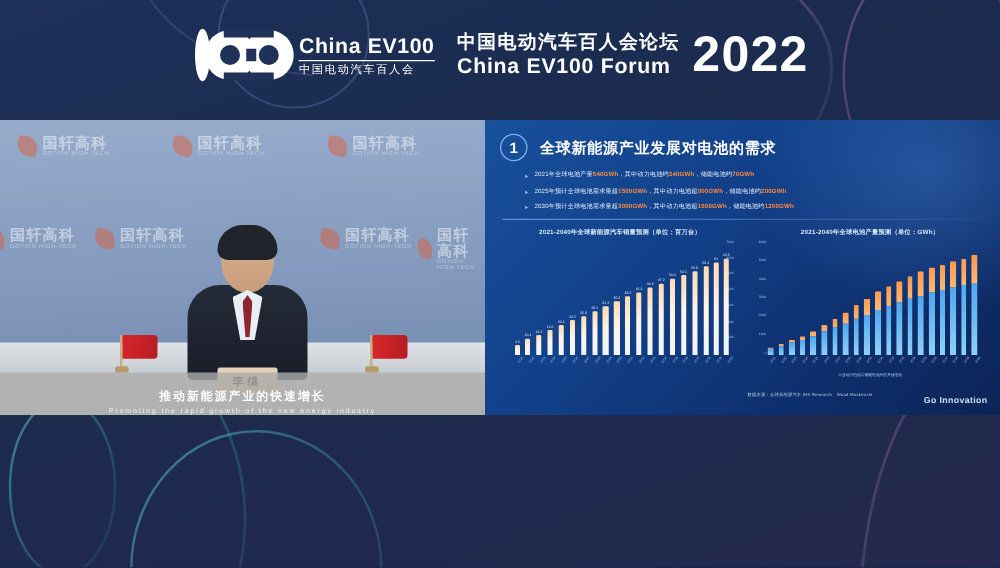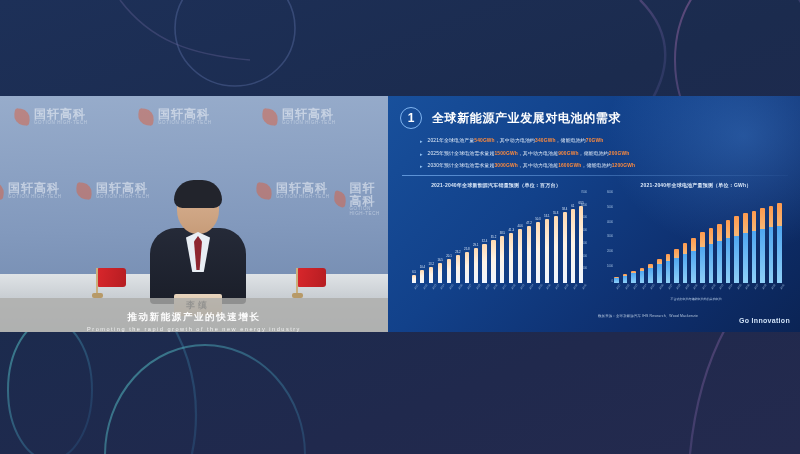--- a/index.html
+++ b/index.html
@@ -141,21 +141,45 @@
     <path d="M 640 0 C 700 60 640 120 600 170" fill="none" stroke="url(#g2)" stroke-width="2.4"></path>
     <ellipse cx="745" cy="60" rx="70" ry="95" fill="none" stroke="url(#g2)" stroke-width="2"></ellipse>
     <path d="M 800 240 C 740 290 700 350 690 454" fill="none" stroke="url(#g2)" stroke-width="2.2"></path>
     <ellipse cx="235" cy="28" rx="60" ry="58" fill="none" stroke="#6a7fb8" stroke-opacity=".35" stroke-width="1.6"></ellipse>
     <path d="M 120 0 C 150 40 190 55 250 60" fill="none" stroke="#7b6fa8" stroke-opacity=".3" stroke-width="1.6"></path>
   </svg>
 </div>
 
 <div id="header">
 
-
+  <div id="logo-mark">
+    <svg width="86" height="48" viewBox="0 0 86 48">
+      <ellipse cx="9" cy="24" rx="6" ry="21" fill="#fff"></ellipse>
+      <circle cx="31" cy="24" r="20" fill="#fff"></circle>
+      <circle cx="31" cy="24" r="8" fill="#203258"></circle>
+      <circle cx="62" cy="24" r="20" fill="#fff"></circle>
+      <circle cx="62" cy="24" r="8" fill="#203258"></circle>
+      <rect x="26" y="4" width="40" height="6" fill="#203258"></rect>
+      <rect x="26" y="38" width="40" height="6" fill="#203258"></rect>
+      <rect x="44" y="19" width="8" height="10" fill="#203258"></rect>
+    </svg>
+    <div class="logo-text">
+      <div class="logo-en">China EV100</div>
+      <div class="logo-rule"></div>
+      <div class="logo-cn">中国电动汽车百人会</div>
+    </div>
+  </div>
+
+  <div id="title-block">
+    <div class="t-lines">
+      <div class="t-cn">中国电动汽车百人会论坛</div>
+      <div class="t-en">China EV100 Forum</div>
+    </div>
+    <div class="t-year">2022</div>
+  </div>
 </div>
 
 <div id="video">
 
   <div id="speaker">
     <div id="backwall"></div>
 
     <div class="wall-logo" style="left:14px;  top:12px;">
       <div class="wl-dot"></div>
       <div class="wl-txt">

